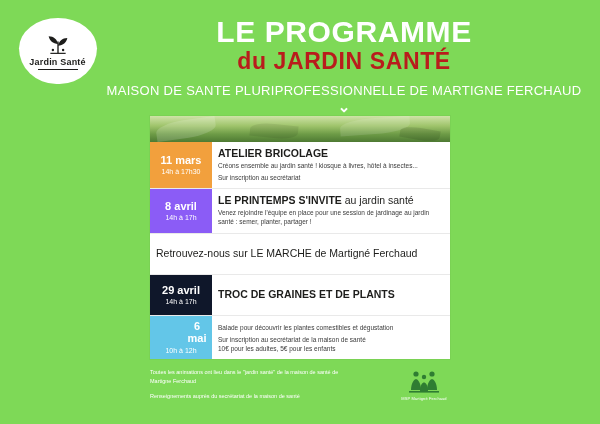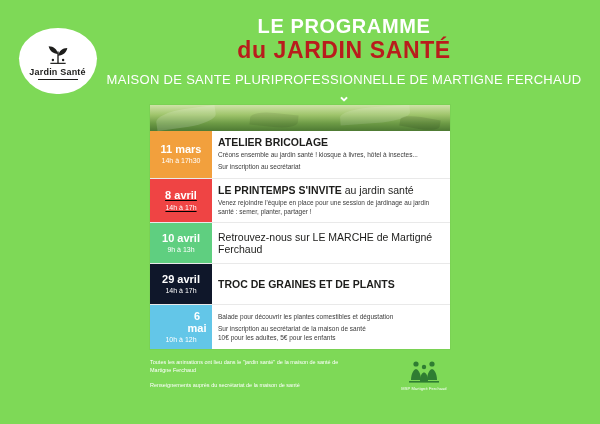--- a/index.html
+++ b/index.html
@@ -27,21 +27,21 @@
     height: 66px;
     background: #ffffff;
     border-radius: 50% 50% 48% 48% / 46% 46% 54% 54%;
     display: flex;
     flex-direction: column;
     align-items: center;
     justify-content: center;
     margin-right: 10px;
     flex: 0 0 auto;
     position: relative;
-    top: 18px;
+    top: 8px;
   }
   .logo-sprout {
     width: 34px;
     height: 24px;
     display: block;
   }
   .logo-text {
     font-size: 9px;
     font-weight: bold;
     color: #1d1d1b;
@@ -52,21 +52,21 @@
   .logo-underline {
     width: 40px;
     height: 1.5px;
     background: #1d1d1b;
     margin-top: 2px;
   }
   .title-block {
     padding-top: 6px;
   }
   .title-1 {
-    font-size: 20px;
+    font-size: 30px;
     font-weight: bold;
     color: #ffffff;
     letter-spacing: .6px;
     line-height: 1.05;
     text-align: center;
     font-family: "Liberation Sans", sans-serif;
   }
   .title-2 {
     font-size: 23px;
     font-weight: bold;
@@ -245,34 +245,30 @@
           <div class="date-day" style="color: rgb(255, 255, 255);">11 mars</div>
           <div class="date-time" style="color: rgb(255, 255, 255);">14h à 17h30</div>
         </div>
         <div class="info-cell">
           <div class="ev-title"><span>ATELIER BRICOLAGE</span><span class="light"></span></div>
           <div class="ev-desc">Créons ensemble au jardin santé !     kiosque à livres, hôtel à insectes...</div>
           <div class="ev-note" style="white-space: pre-line;">Sur inscription  au secrétariat</div>
         </div>
       </div>
       <div class="event">
-        <div class="date-cell" style="background: #ef4444; text-decoration: underline;">
+        <div class="date-cell" style="background: #8b5cf6;">
           <div class="date-day" style="color: rgb(255, 255, 255);">8 avril</div>
           <div class="date-time" style="color: rgb(255, 255, 255);">14h à 17h</div>
         </div>
         <div class="info-cell">
           <div class="ev-title"><span>LE PRINTEMPS S'INVITE</span><span class="light"> au jardin santé</span></div>
           <div class="ev-desc">Venez rejoindre l'équipe en place pour une session de jardinage au jardin santé : semer, planter, partager !</div>
         </div>
       </div>
       <div class="event">
-        <div class="date-cell" style="background: rgb(95, 207, 128);">
-          <div class="date-day" style="color: rgb(255, 255, 255);">10 avril</div>
-          <div class="date-time" style="color: rgb(255, 255, 255);">9h à 13h</div>
-        </div>
         <div class="info-cell">
           <div class="ev-title"><span></span><span class="light">Retrouvez-nous sur LE MARCHE de Martigné Ferchaud</span></div>
         </div>
       </div>
       <div class="event">
         <div class="date-cell" style="background: #0f172a;">
           <div class="date-day" style="color: rgb(255, 255, 255);">29 avril</div>
           <div class="date-time" style="color: rgb(255, 255, 255);">14h à 17h</div>
         </div>
         <div class="info-cell">

